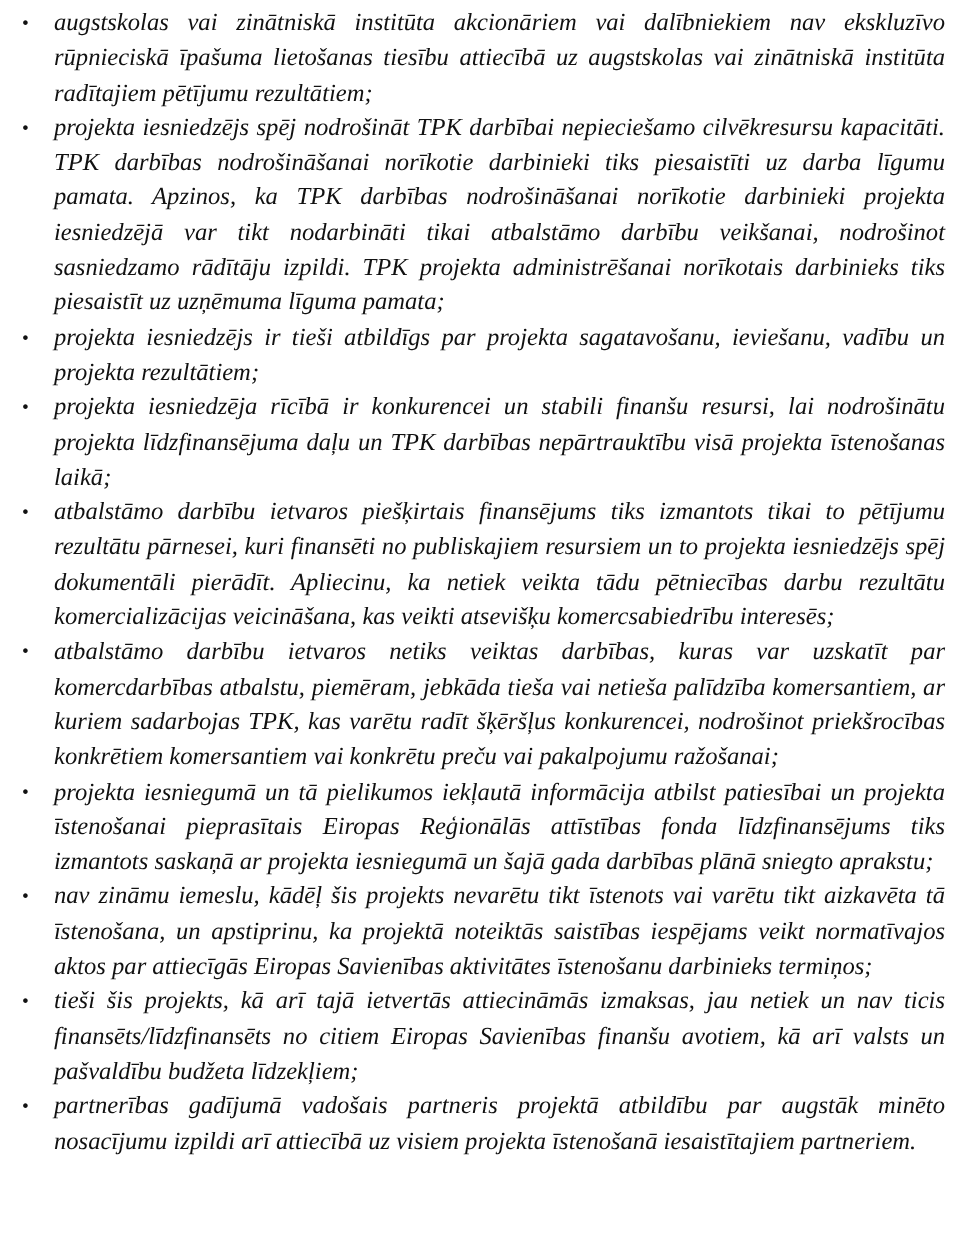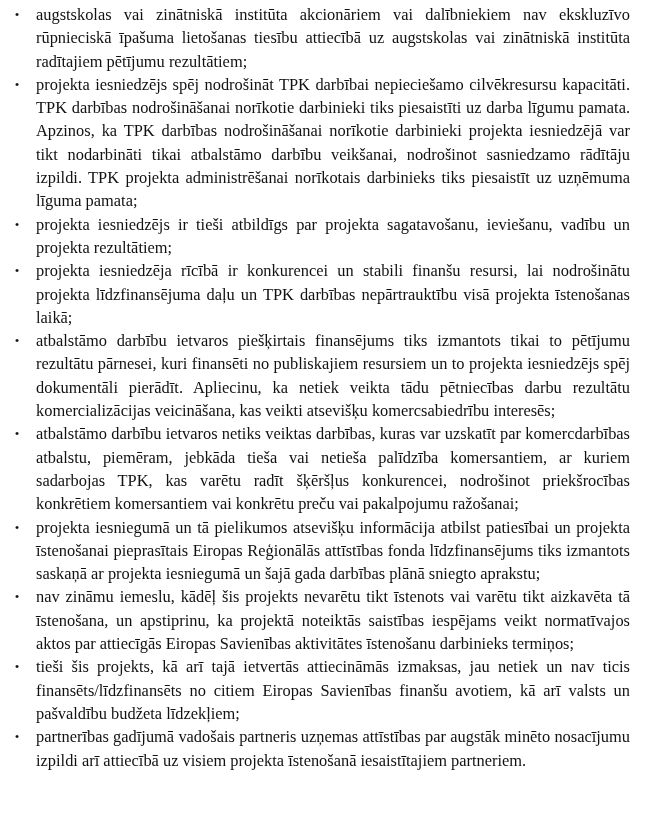--- a/index.html
+++ b/index.html
@@ -22,21 +22,21 @@
     margin: 0;
   }
   li.item .bullet {
     position: absolute;
     left: 9px;
     top: 0;
     width: 16px;
     text-align: center;
     font-size: 13px;
   }
-  .txt { display: block; }
+  .txt { display: block; font-style: italic; }
 </style>
 </head>
 <body>
 
 <div class="doc">
   <ul class="bullets">
     <li class="item">
       <span class="bullet">•</span>
       <span class="txt">augstskolas vai zinātniskā institūta akcionāriem vai dalībniekiem nav ekskluzīvo rūpnieciskā īpašuma lietošanas tiesību attiecībā uz augstskolas vai zinātniskā institūta radītajiem pētījumu rezultātiem;</span>
     </li>
@@ -55,28 +55,28 @@
     <li class="item">
       <span class="bullet">•</span>
       <span class="txt">atbalstāmo darbību ietvaros piešķirtais finansējums tiks izmantots tikai to pētījumu rezultātu pārnesei, kuri finansēti no publiskajiem resursiem un to projekta iesniedzējs spēj dokumentāli pierādīt. Apliecinu, ka netiek veikta tādu pētniecības darbu rezultātu komercializācijas veicināšana, kas veikti atsevišķu komercsabiedrību interesēs;</span>
     </li>
     <li class="item">
       <span class="bullet">•</span>
       <span class="txt">atbalstāmo darbību ietvaros netiks veiktas darbības, kuras var uzskatīt par komercdarbības atbalstu, piemēram, jebkāda tieša vai netieša palīdzība komersantiem, ar kuriem sadarbojas TPK, kas varētu radīt šķēršļus konkurencei, nodrošinot priekšrocības konkrētiem komersantiem vai konkrētu preču vai pakalpojumu ražošanai;</span>
     </li>
     <li class="item">
       <span class="bullet">•</span>
-      <span class="txt">projekta iesniegumā un tā pielikumos atsevišķu informācija atbilst patiesībai un projekta īstenošanai pieprasītais Eiropas Reģionālās attīstības fonda līdzfinansējums tiks izmantots saskaņā ar projekta iesniegumā un šajā gada darbības plānā sniegto aprakstu;</span>
+      <span class="txt">projekta iesniegumā un tā pielikumos iekļautā informācija atbilst patiesībai un projekta īstenošanai pieprasītais Eiropas Reģionālās attīstības fonda līdzfinansējums tiks izmantots saskaņā ar projekta iesniegumā un šajā gada darbības plānā sniegto aprakstu;</span>
     </li>
     <li class="item">
       <span class="bullet">•</span>
       <span class="txt">nav zināmu iemeslu, kādēļ šis projekts nevarētu tikt īstenots vai varētu tikt aizkavēta tā īstenošana, un apstiprinu, ka projektā noteiktās saistības iespējams veikt normatīvajos aktos par attiecīgās Eiropas Savienības aktivitātes īstenošanu darbinieks termiņos;</span>
     </li>
     <li class="item">
       <span class="bullet">•</span>
       <span class="txt">tieši šis projekts, kā arī tajā ietvertās attiecināmās izmaksas, jau netiek un nav ticis finansēts/līdzfinansēts no citiem Eiropas Savienības finanšu avotiem, kā arī valsts un pašvaldību budžeta līdzekļiem;</span>
     </li>
     <li class="item">
       <span class="bullet">•</span>
-      <span class="txt">partnerības gadījumā vadošais partneris uzņemas attīstības par augstāk minēto nosacījumu izpildi arī attiecībā uz visiem projekta īstenošanā iesaistītajiem partneriem.</span>
+      <span class="txt">partnerības gadījumā vadošais partneris projektā atbildību par augstāk minēto nosacījumu izpildi arī attiecībā uz visiem projekta īstenošanā iesaistītajiem partneriem.</span>
     </li>
   </ul>
 </div>
 
 </body></html>

